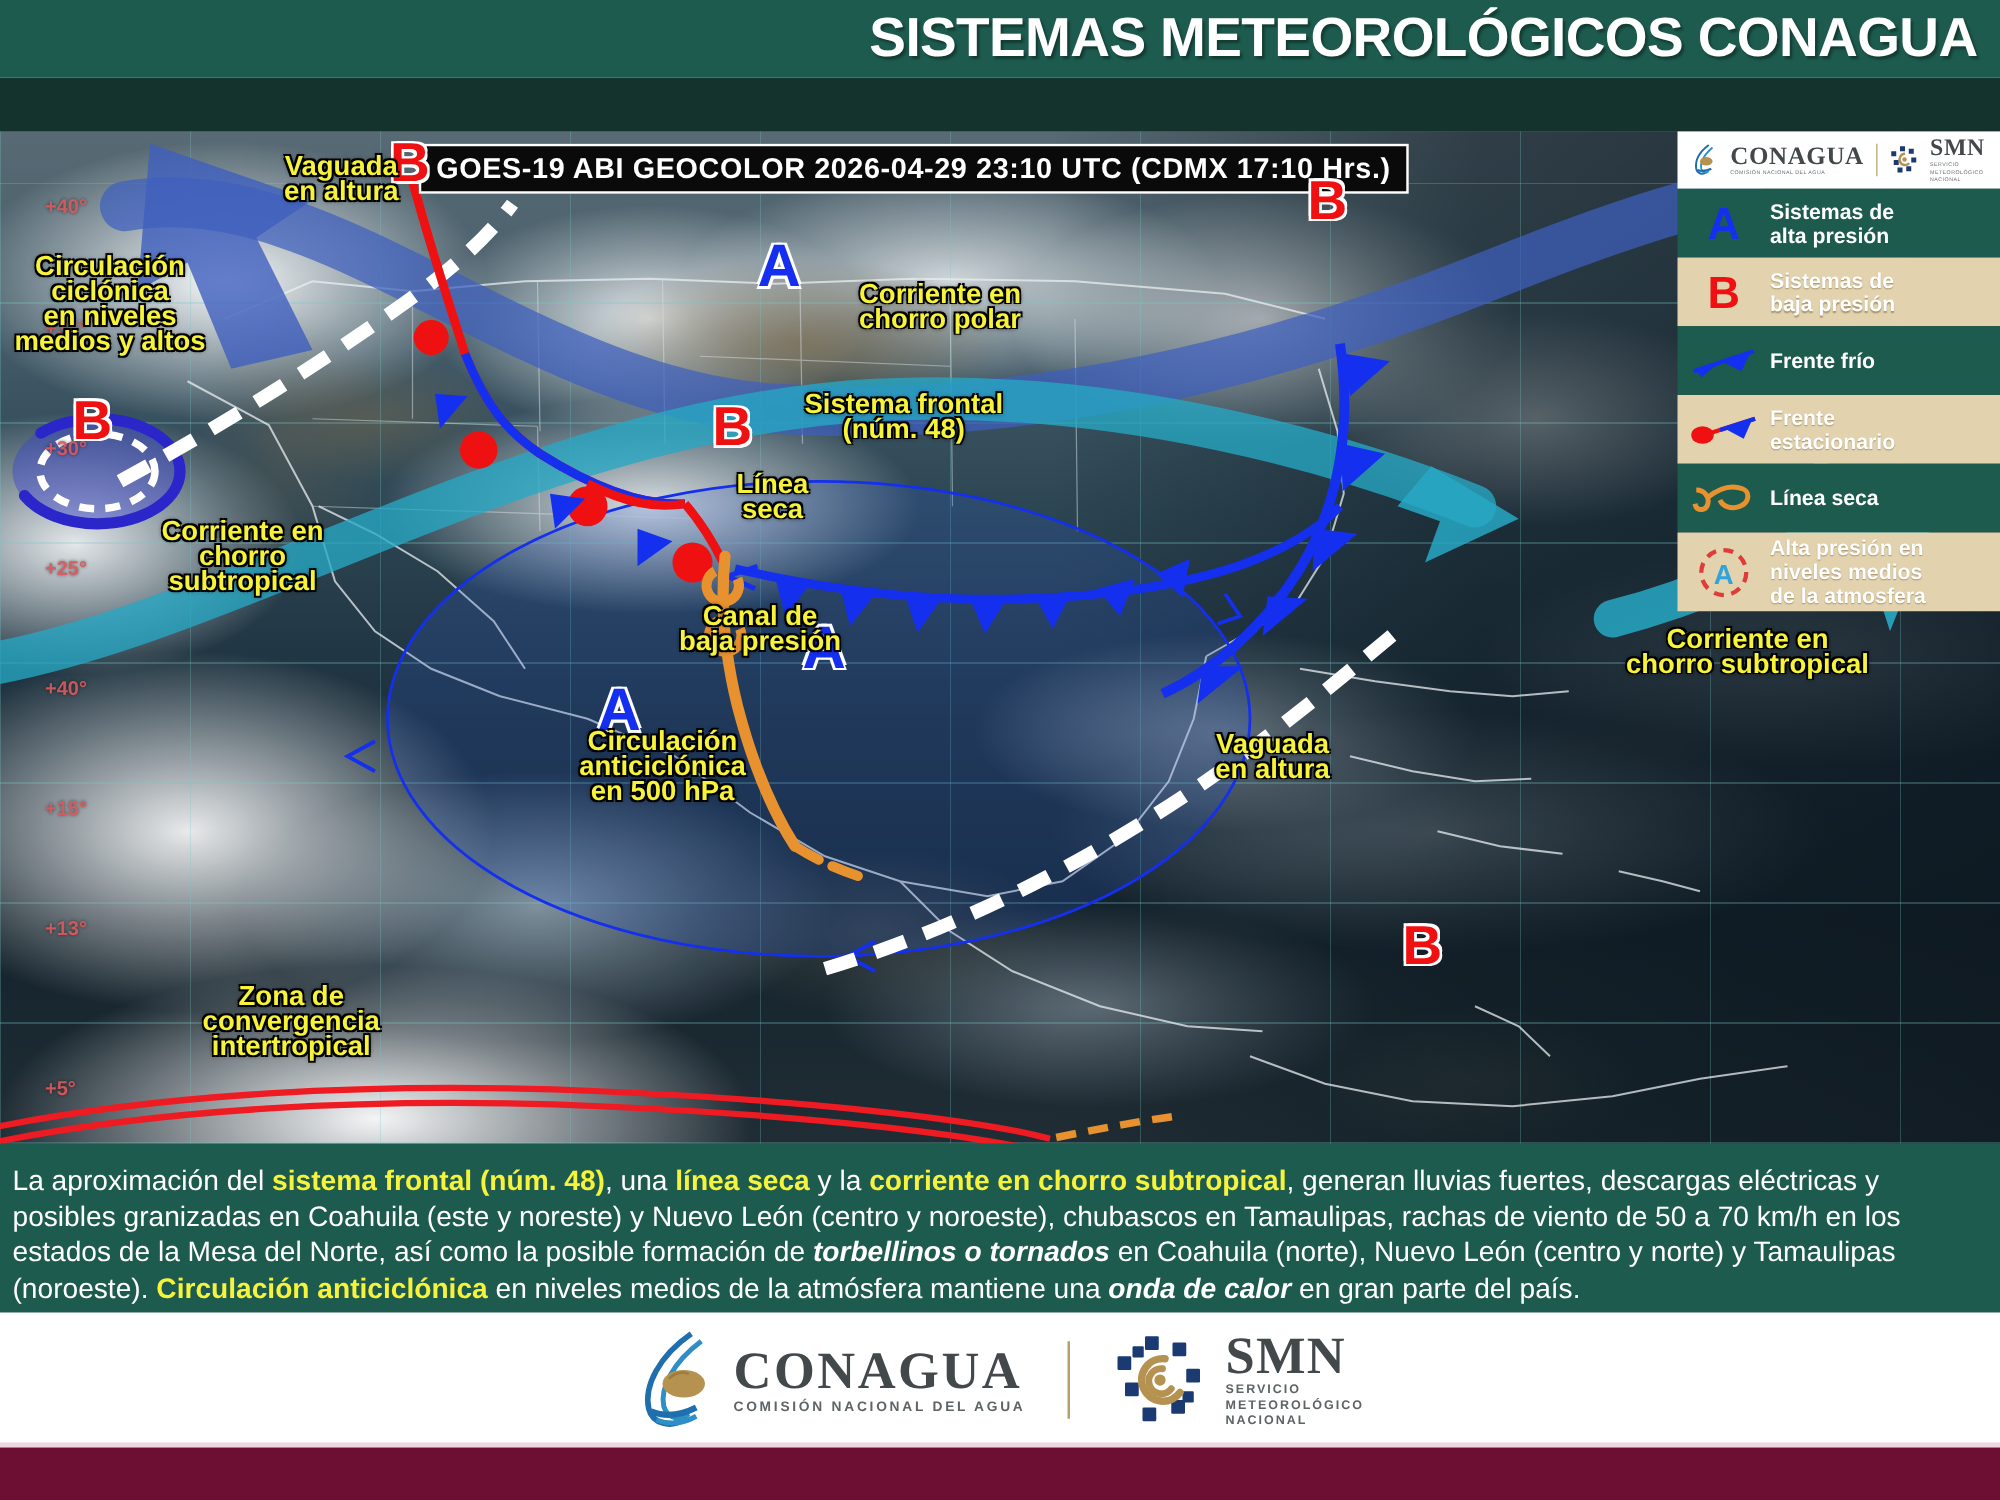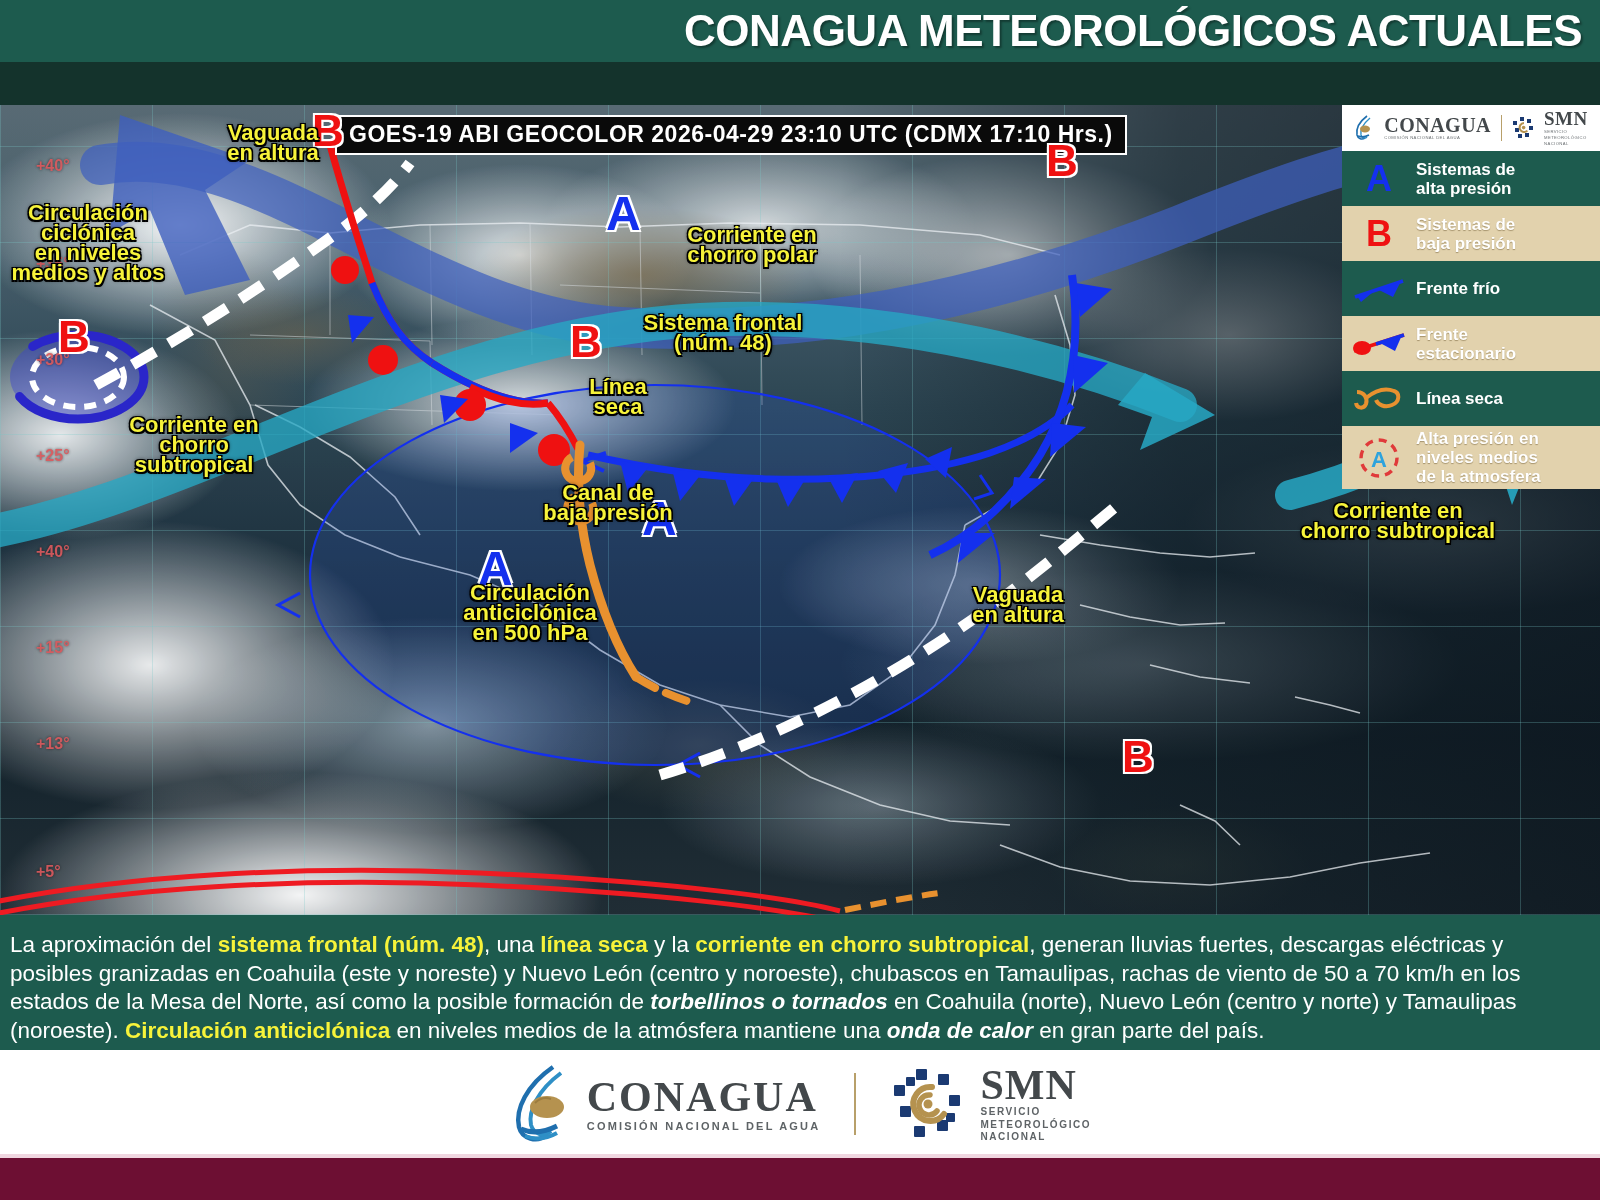--- a/index.html
+++ b/index.html
@@ -109,21 +109,21 @@
   .bottombar{position:absolute;left:0;top:1158px;width:1600px;height:42px;background:#6d0f33;}
   .bottomline{position:absolute;left:0;top:1154px;width:1600px;height:4px;background:#f0d6e0;}
 </style>
 </head>
 <body>
 
 <div class="page">
 
   <div class="hdr-top"></div>
   <div class="hdr-bot"></div>
-  <div class="hdr-title">CONAGUA METEOROLÓGICOS ACTUALES</div>
+  <div class="hdr-title">SISTEMAS METEOROLÓGICOS CONAGUA</div>
 
   <div class="map">
     <div class="sat"></div>
     <div class="land"></div>
     <div class="ocean"></div>
     <div class="grid"></div>
 
     <svg width="1600" height="810" style="position:absolute;left:0;top:0;">
       <g fill="none" stroke="#e9eef2" stroke-width="1.6" opacity=".75">
         <path d="M180,150 L250,120 L330,128 L420,120 L520,118 L620,122 L730,118 L860,120 L980,130 L1060,150"></path>
@@ -262,20 +262,22 @@
 seca</div>
     <div class="mlab" style="left:528px;top:378px;width:160px">Canal de
 baja presión</div>
     <div class="mlab" style="left:440px;top:478px;width:180px">Circulación
 anticiclónica
 en 500 hPa</div>
     <div class="mlab" style="left:948px;top:480px;width:140px">Vaguada
 en altura</div>
     <div class="mlab" style="left:1298px;top:396px;width:200px">Corriente en
 chorro subtropical</div>
+    <div class="mlab" style="left:118px;top:682px;width:230px">Zona de convergencia
+intertropical</div>
 
     <div class="legend">
 
       <div class="leg-logo">
         <svg width="20" height="26" viewBox="0 0 20 26">
           <path d="M13,1 C5,7 2,14 3,20 C4,24 8,25 11,23" fill="none" stroke="#1f6fae" stroke-width="1.6"></path>
           <path d="M16,3 C9,9 6,15 7,20 C8,23 11,24 13,22" fill="none" stroke="#2e8fc6" stroke-width="1.4"></path>
           <ellipse cx="11" cy="14" rx="5" ry="3.4" fill="#b5924f"></ellipse>
           <path d="M4,21 q5,2 11,-1" stroke="#1f6fae" stroke-width="1.8" fill="none"></path>
         </svg>

